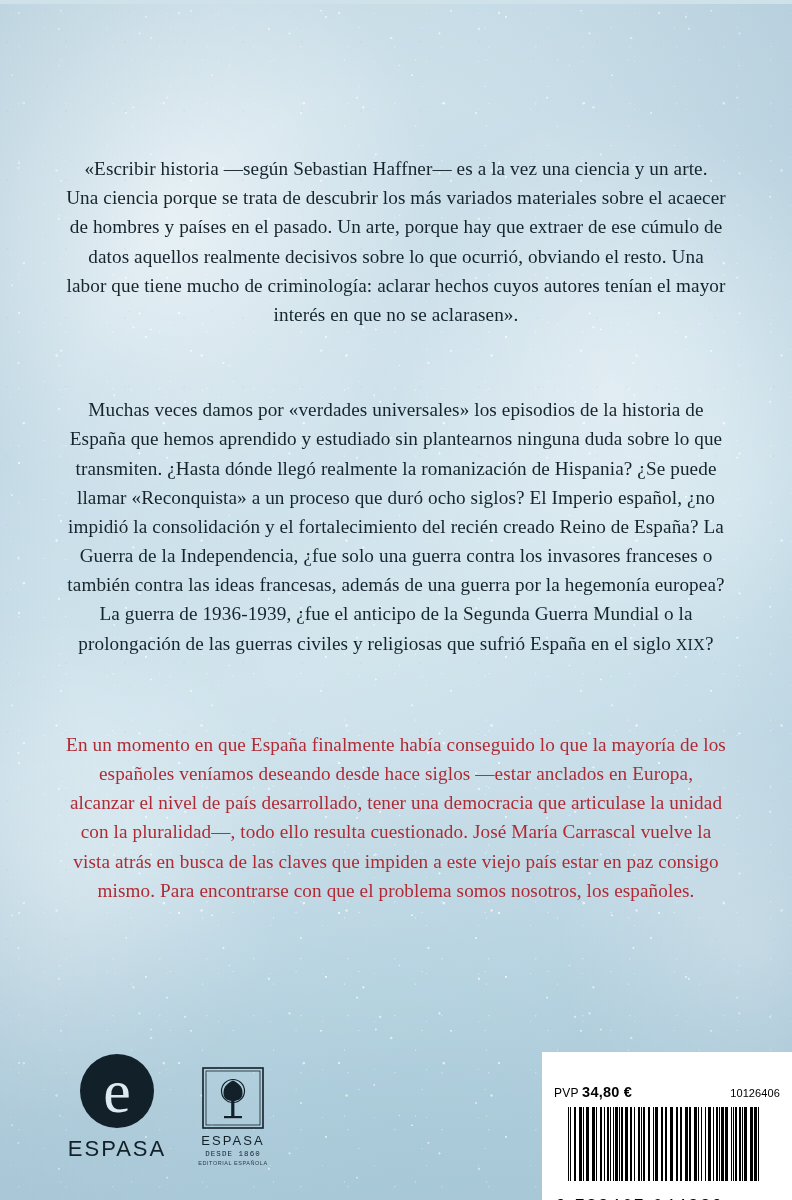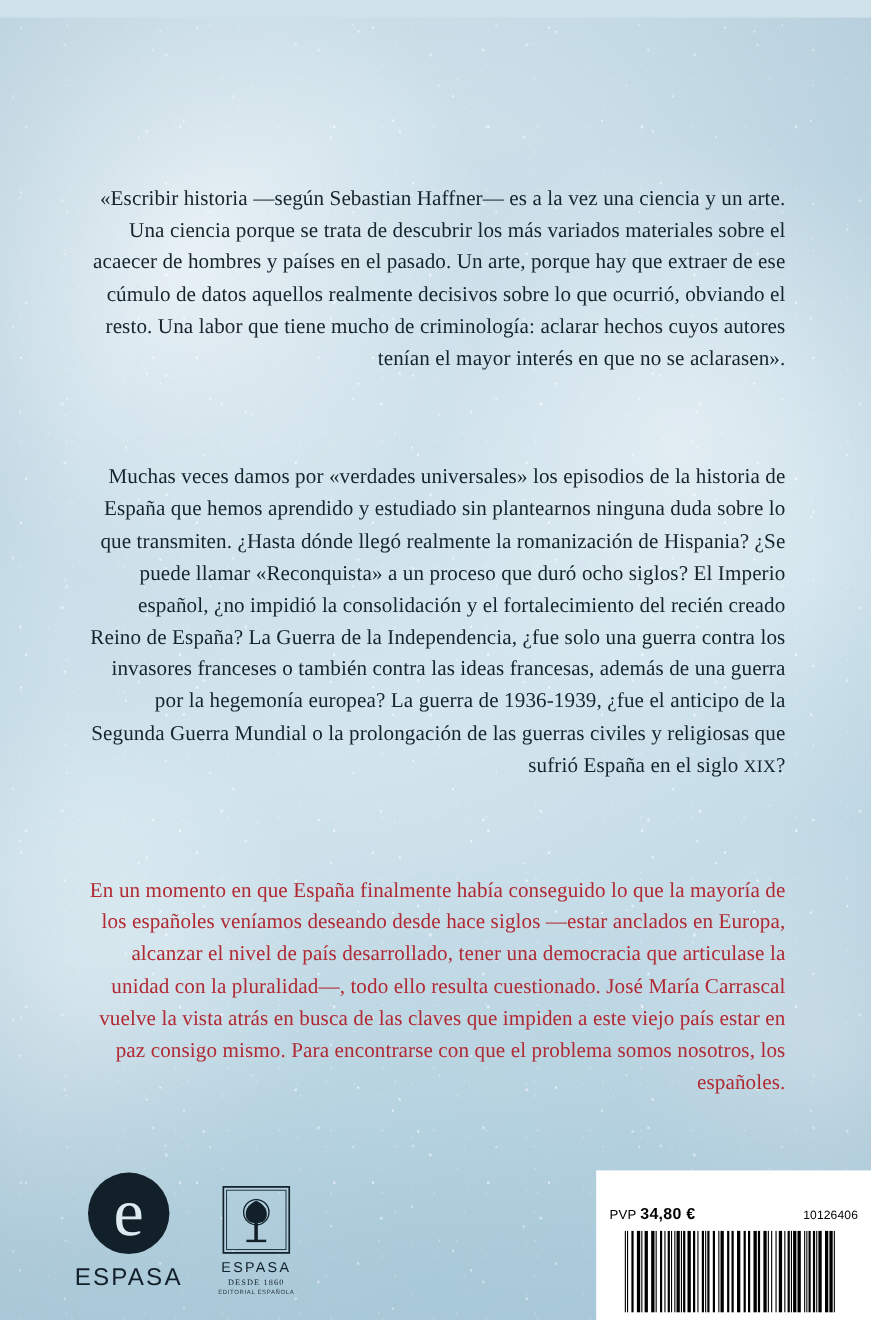--- a/index.html
+++ b/index.html
@@ -78,22 +78,22 @@
   .content {
     position: relative;
     z-index: 3;
     padding: 0 62px;
   }
 
   .blurb {
     font-size: 19.2px;
     line-height: 1.52;
     color: #16242c;
-    margin: 16px;
-    text-align: right;
+    margin: 4px;
+    text-align: center;
     letter-spacing: .005em;
   }
   .blurb.first { padding-top: 150px; }
   .blurb.second { padding-top: 62px; }
   .blurb.third {
     padding-top: 68px;
     color: #b02a34;
   }
   .smallcaps { font-size: 0.83em; letter-spacing: .02em; }
 
@@ -151,21 +151,21 @@
     color: #12202a;
   }
   .espasa-tree svg { display: block; margin: 0 auto; }
   .espasa-tree .name {
     font-family: "Liberation Sans", sans-serif;
     font-size: 13px;
     letter-spacing: .16em;
     margin-top: 4px;
   }
   .espasa-tree .since {
-    font-family: Liberation Serif, serif;
+    font-family: Liberation Mono, monospace;
     font-size: 7.5px;
     letter-spacing: .14em;
     margin-top: 2px;
   }
   .espasa-tree .tag {
     font-family: "Liberation Sans", sans-serif;
     font-size: 5.5px;
     letter-spacing: .1em;
     margin-top: 2px;
     color: #2a3a44;

